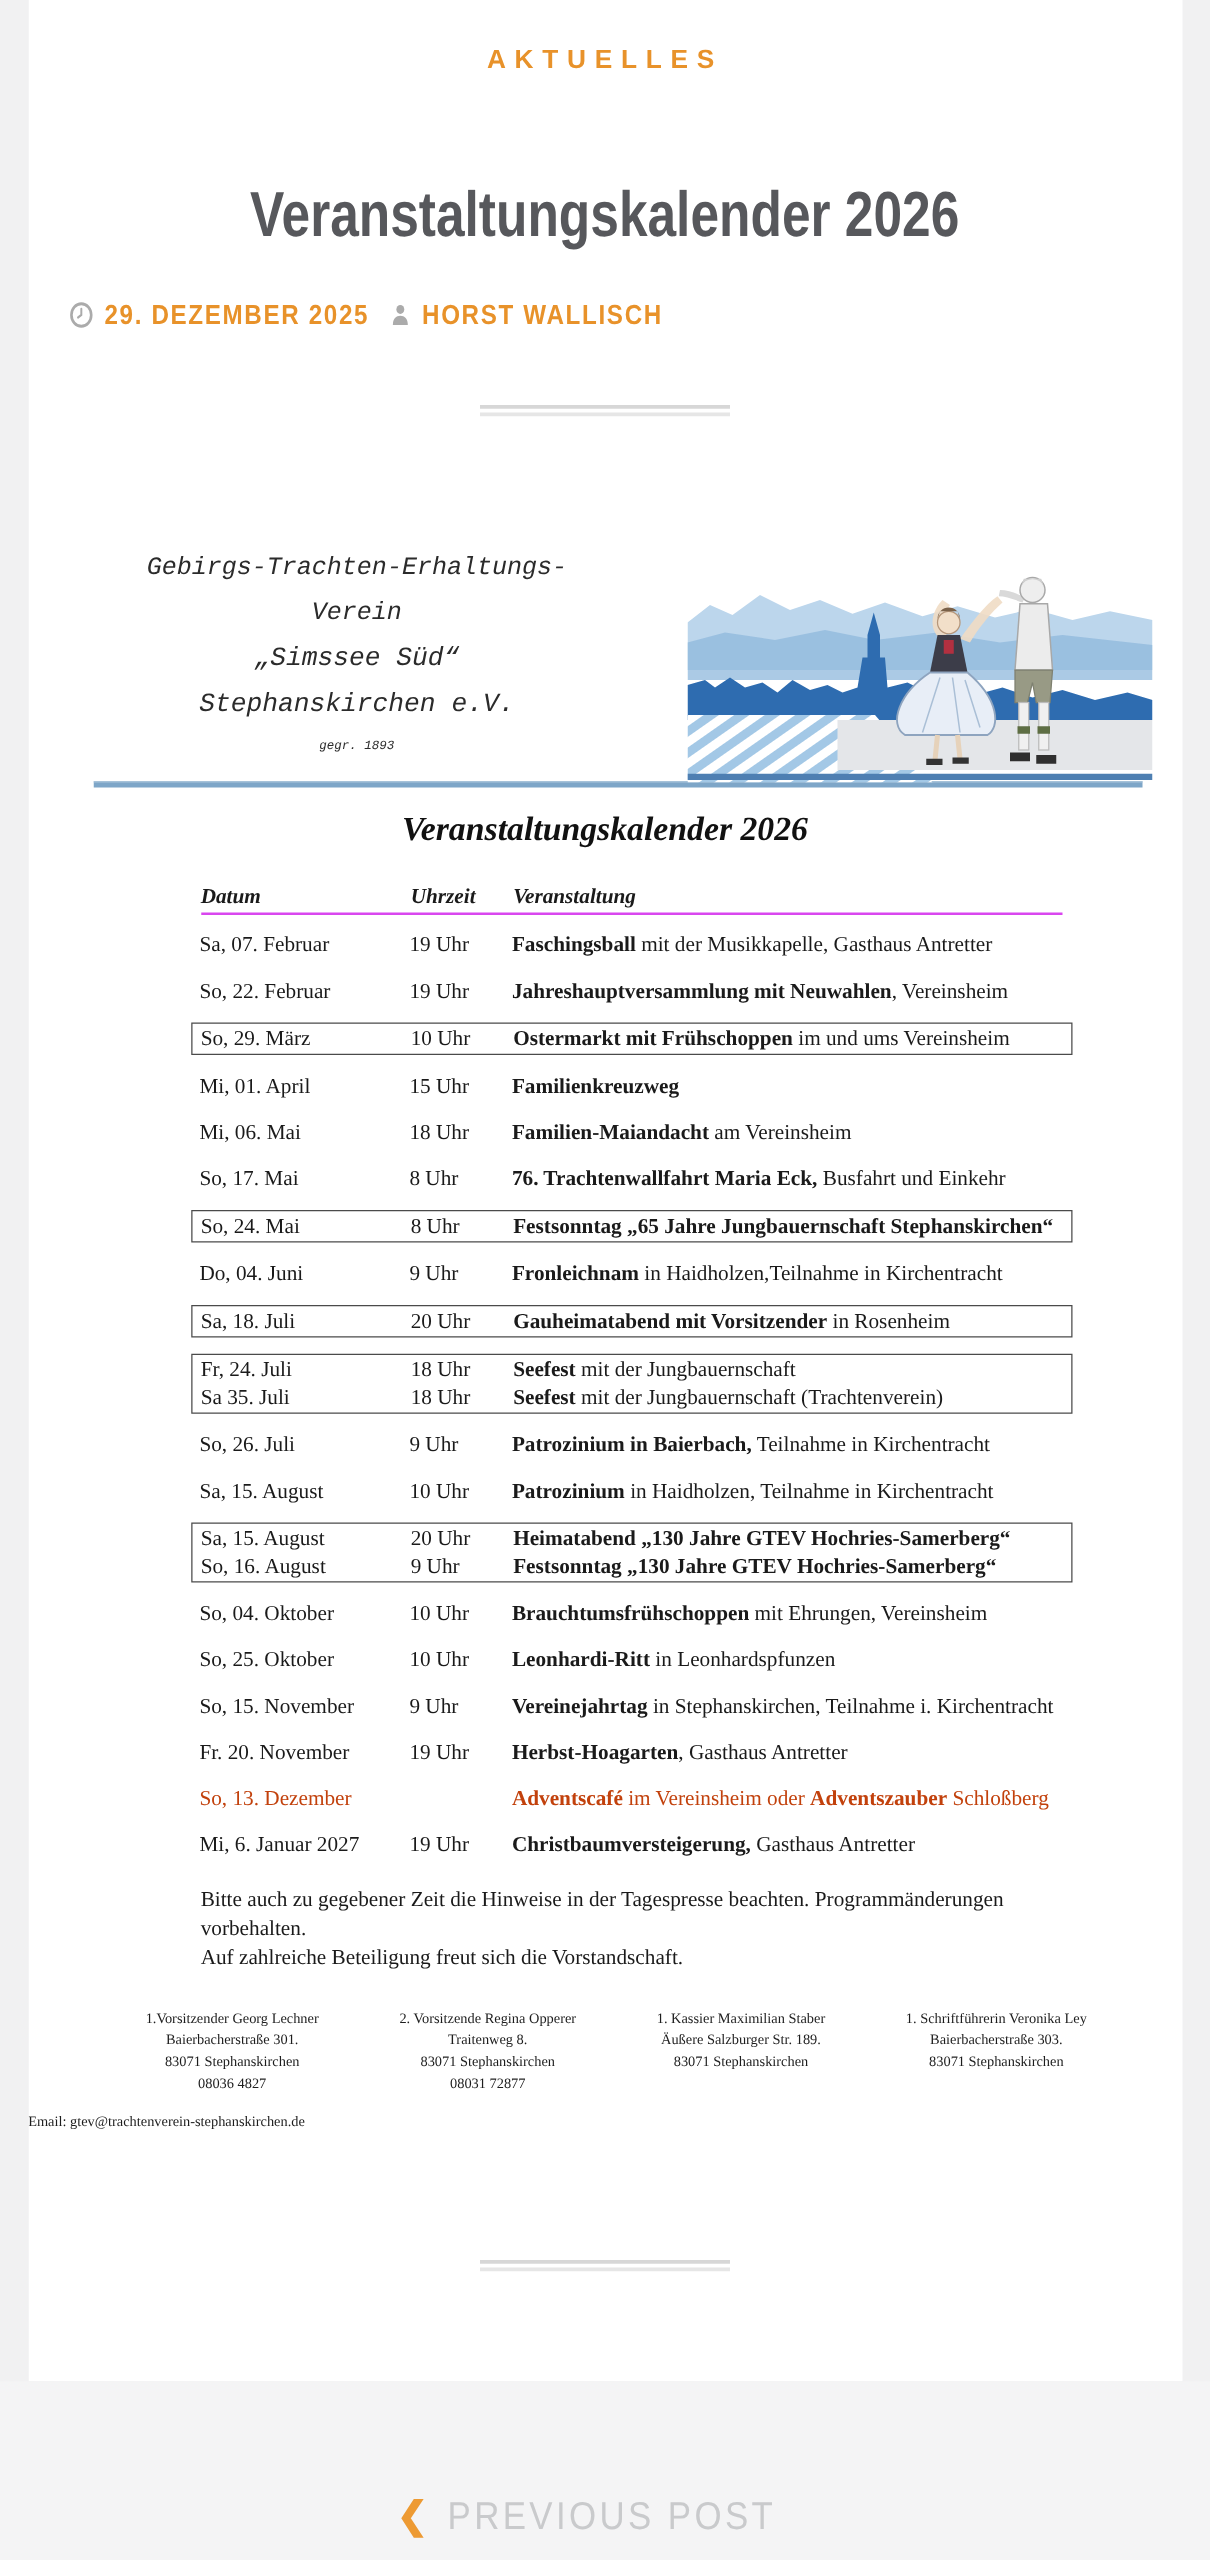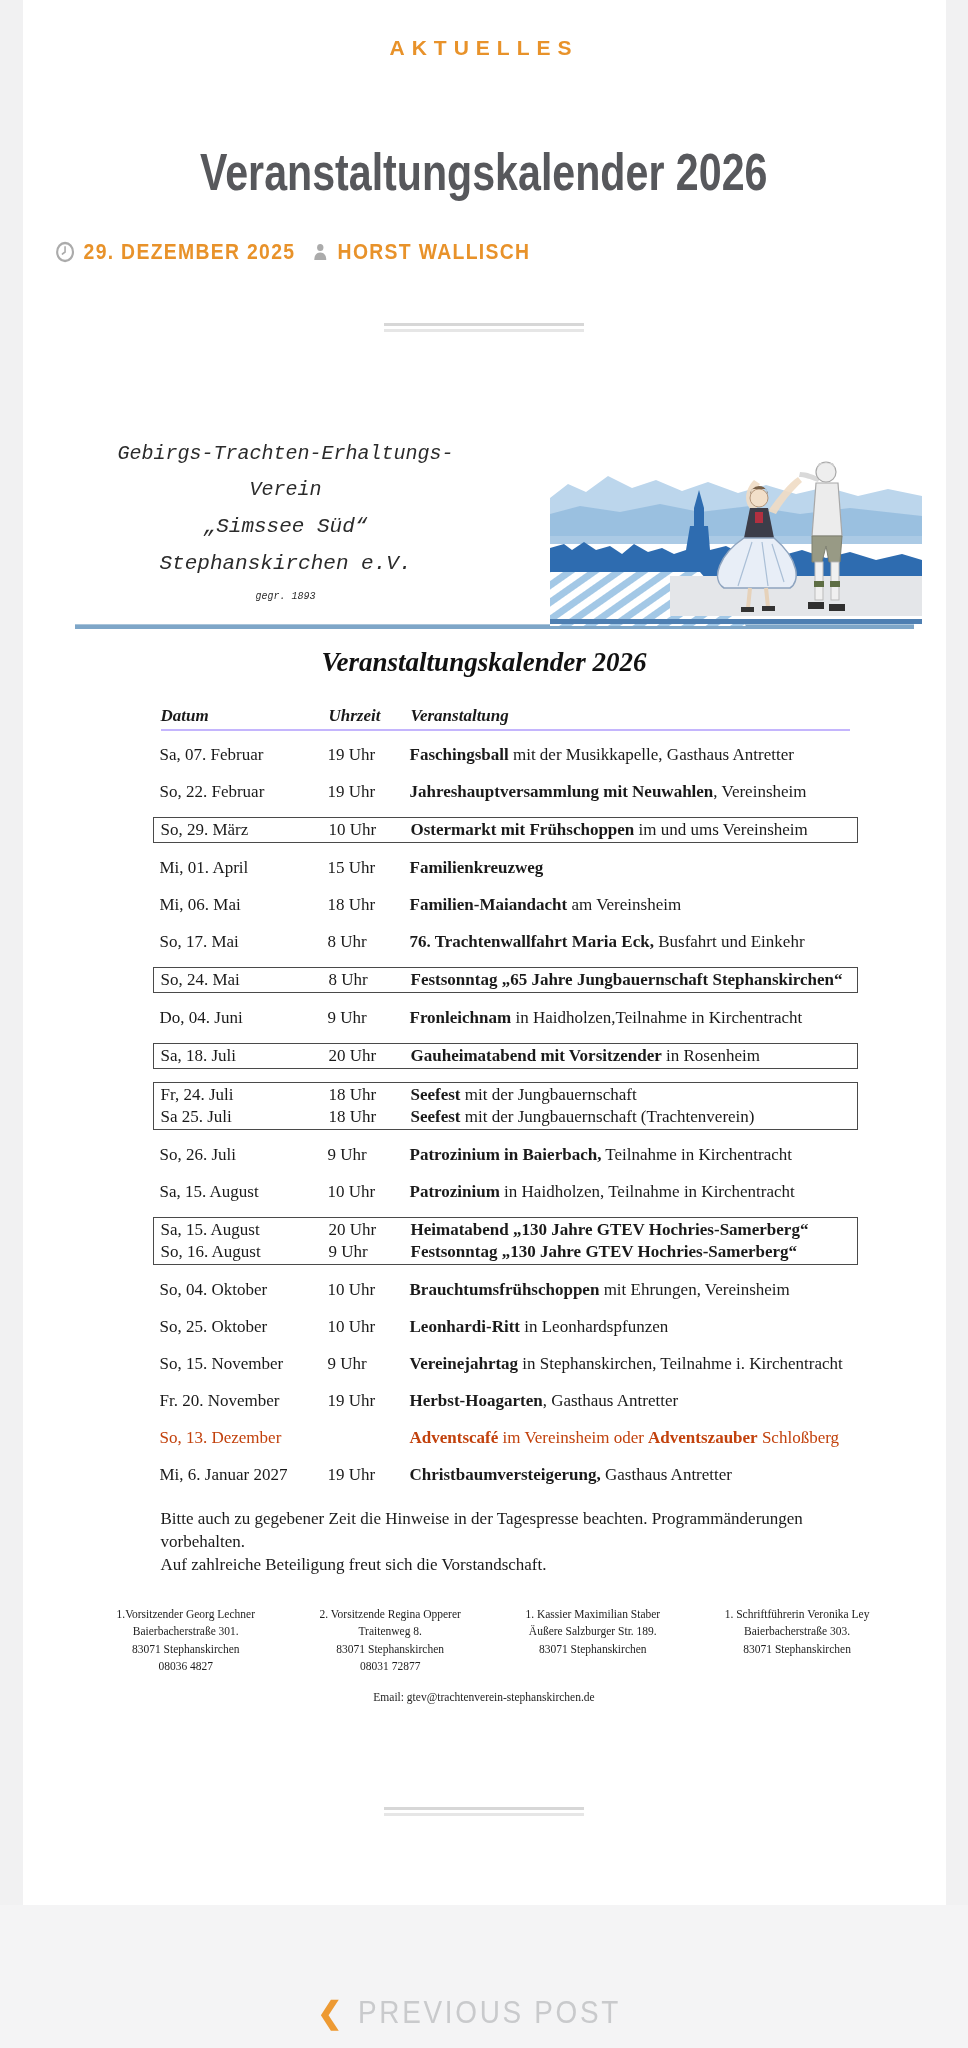--- a/index.html
+++ b/index.html
@@ -27,30 +27,30 @@
   .club .c2{font-size:21px;line-height:37px;}
   .club .c3{font-size:21px;line-height:37px;}
   .club .c4{font-size:10px;line-height:30px;text-align:center;}
   .illustration{margin-left:auto;width:372px;margin-bottom:-6px;}
   .blue-rule{height:4px;background:#7ea6c8;border-top:1px solid #a9c4da;margin:0 32px 0 52px;}
 
   .doc-title{margin:18px 0 0;text-align:center;font-size:27px;font-weight:bold;font-style:italic;color:#111;}
 
   .table{margin:28px 96px 0 138px;font-size:17px;}
   .thead{display:grid;grid-template-columns:168px 82px 1fr;font-style:italic;font-weight:bold;
-    padding:0 0 3px 0;border-bottom:2px solid #c4b5fd;margin-bottom:12px;}
+    padding:0 0 3px 0;border-bottom:2px solid #d946ef;margin-bottom:12px;}
   .event{display:grid;grid-template-columns:168px 82px 1fr;margin:0 -8px 13px;padding:1px 7px;line-height:22px;}
   .event.boxed{border:1px solid #4a4a4a;}
   .event.red{color:#c2410c;}
   .event b{font-weight:bold;}
 
   .note{margin:20px 96px 0 138px;font-size:17px;line-height:23px;color:#1a1a1a;}
   .contacts{margin:30px 76px 0 94px;display:flex;justify-content:space-between;}
   .contact{font-size:11.5px;line-height:1.5;text-align:center;color:#1d1d1d;}
-  .email{margin-top:16px;text-align:center;font-size:11.5px;color:#1d1d1d;}
+  .email{margin-top:16px;text-align:left;font-size:11.5px;color:#1d1d1d;}
 
   .footer{height:143px;background:#f4f4f5;box-sizing:border-box;padding-top:90px;text-align:center;}
   .prev-link{display:inline-flex;align-items:center;gap:16px;text-decoration:none;cursor:pointer;}
   .prev-chev{color:#ED9A33;font-size:30px;font-weight:bold;line-height:1;}
   .prev-text{display:inline-block;transform:scaleX(0.9);transform-origin:left center;
     color:#c9cacc;font-size:31px;font-weight:500;letter-spacing:3px;}
 </style>
 </head>
 <body>
 
@@ -199,21 +199,21 @@
           </div>
           <div class="event boxed">
             <div class="c-date">Sa, 18. Juli</div>
             <div class="c-time">20 Uhr</div>
             <div class="c-event"><b>Gauheimatabend mit Vorsitzender</b><span> in Rosenheim</span></div>
           </div>
           <div class="event boxed">
             <div class="c-date">Fr, 24. Juli</div>
             <div class="c-time">18 Uhr</div>
             <div class="c-event"><b>Seefest</b><span> mit der Jungbauernschaft</span></div>
-            <div class="c-date">Sa 25. Juli</div>
+            <div class="c-date">Sa 35. Juli</div>
             <div class="c-time">18 Uhr</div>
             <div class="c-event"><b>Seefest</b><span> mit der Jungbauernschaft (Trachtenverein)</span></div>
           </div>
           <div class="event">
             <div class="c-date">So, 26. Juli</div>
             <div class="c-time">9 Uhr</div>
             <div class="c-event"><b>Patrozinium in Baierbach,</b><span> Teilnahme in Kirchentracht</span></div>
           </div>
           <div class="event">
             <div class="c-date">Sa, 15. August</div>

